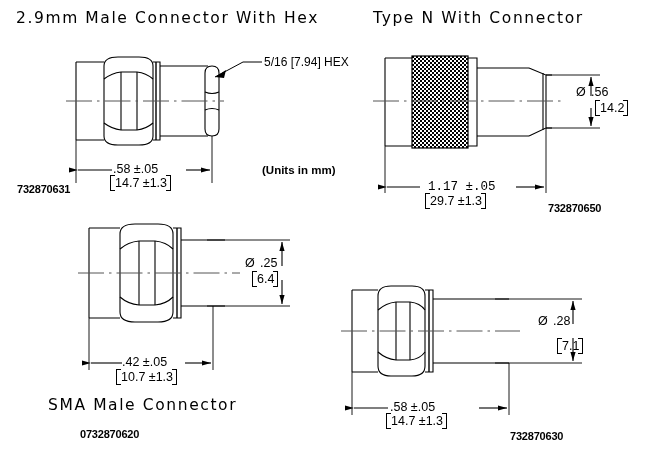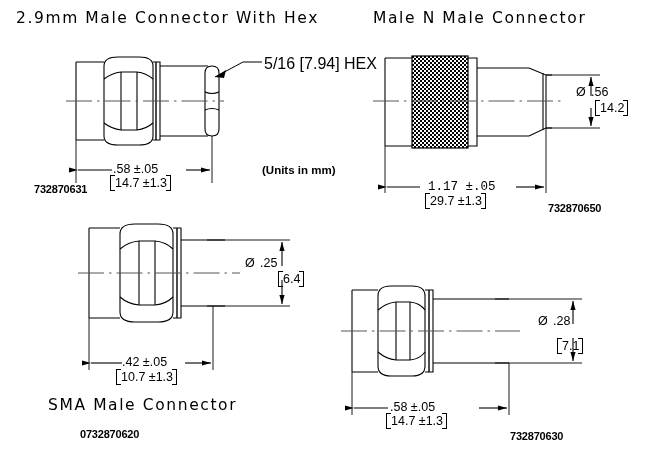--- a/index.html
+++ b/index.html
@@ -49,21 +49,21 @@
     position: absolute;
     font-family: "Liberation Sans", sans-serif;
     font-size: 12.5px;
     font-weight: 400;
     white-space: nowrap;
     color: #000;
   }
   .leadertext {
     position: absolute;
     font-family: "Liberation Sans", sans-serif;
-    font-size: 16px;
+    font-size: 12px;
     white-space: nowrap;
     color: #000;
     text-align: center;
   }
   .unitsnote {
     position: absolute;
     font-family: "Liberation Sans", sans-serif;
     font-size: 11.5px;
     font-weight: bold;
     white-space: nowrap;
@@ -230,35 +230,35 @@
     <g>
       <line x1="354" y1="408" x2="388" y2="408" stroke="#000" stroke-width="1.1" marker-start="url(#arrL)"></line>
       <line x1="479" y1="408" x2="507" y2="408" stroke="#000" stroke-width="1.1" marker-end="url(#arrR)"></line>
     </g>
   </svg>
 
   <div class="title" style="left:16px; top:9px;">2.9mm  Male  Connector  With  Hex</div>
   <div class="leadertext" style="left:264px; top:55px;">5/16 [7.94] HEX</div>
   <div class="dimtext" style="left:113px; top:162px;">.58 ±.05</div>
   <div class="dimtext" style="left:110px; top:176px;"><span class="brk">14.7 ±1.3</span></div>
-  <div class="partnum" style="left:34px; top:183px;">732870631</div>
+  <div class="partnum" style="left:17px; top:183px;">732870631</div>
 
   <div class="unitsnote" style="left:262px; top:164px;">(Units in mm)</div>
 
-  <div class="title" style="left:373px; top:9px;">Male  N  Male  Connector</div>
+  <div class="title" style="left:373px; top:9px;">Type  N  With  Connector</div>
   <div class="dimtext" style="left:576px; top:85px;">Ø</div>
   <div class="dimtext" style="left:591px; top:85px;">.56</div>
   <div class="dimtext" style="left:595px; top:101px;"><span class="brk">14.2</span></div>
   <div class="dimtext" style="left:428px; top:180px;font-family:Liberation Mono, monospace;">1.17 ±.05</div>
   <div class="dimtext" style="left:425px; top:194px;"><span class="brk">29.7 ±1.3</span></div>
   <div class="partnum" style="left:548px; top:202px;">732870650</div>
 
   <div class="dimtext" style="left:245px; top:256px;">Ø</div>
   <div class="dimtext" style="left:260px; top:256px;">.25</div>
-  <div class="dimtext" style="left:278px; top:272px;"><span class="brk">6.4</span></div>
+  <div class="dimtext" style="left:252px; top:272px;"><span class="brk">6.4</span></div>
   <div class="dimtext" style="left:122px; top:355px;">.42 ±.05</div>
   <div class="dimtext" style="left:116px; top:370px;"><span class="brk">10.7 ±1.3</span></div>
   <div class="title" style="left:48px; top:396px;">SMA  Male  Connector</div>
   <div class="partnum" style="left:80px; top:428px;">0732870620</div>
 
   <div class="dimtext" style="left:538px; top:314px;">Ø</div>
   <div class="dimtext" style="left:553px; top:314px;">.28</div>
   <div class="dimtext" style="left:557px; top:330px;margin-top:9px;"><span class="brk">7.1</span></div>
   <div class="dimtext" style="left:390px; top:400px;">.58 ±.05</div>
   <div class="dimtext" style="left:386px; top:414px;"><span class="brk">14.7 ±1.3</span></div>

